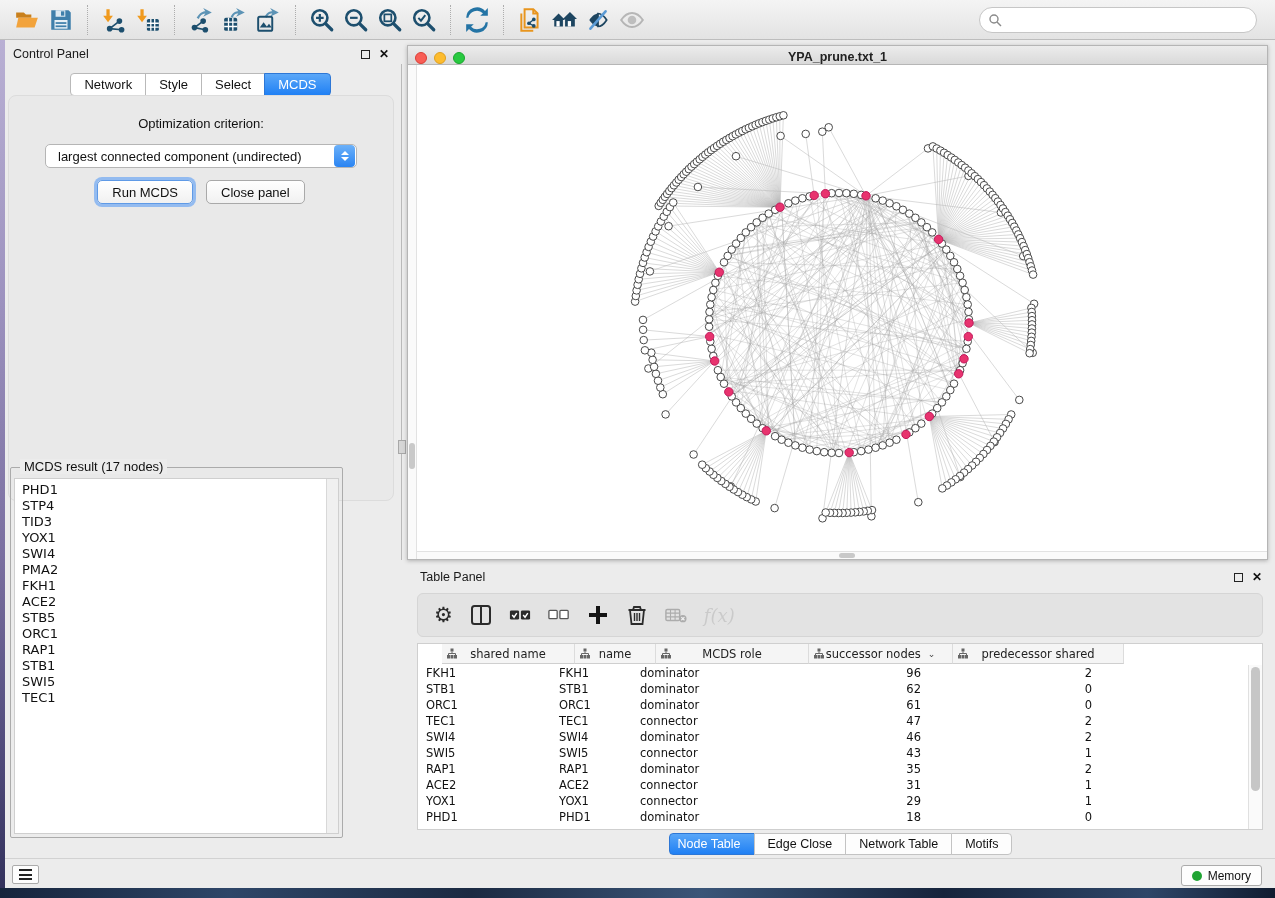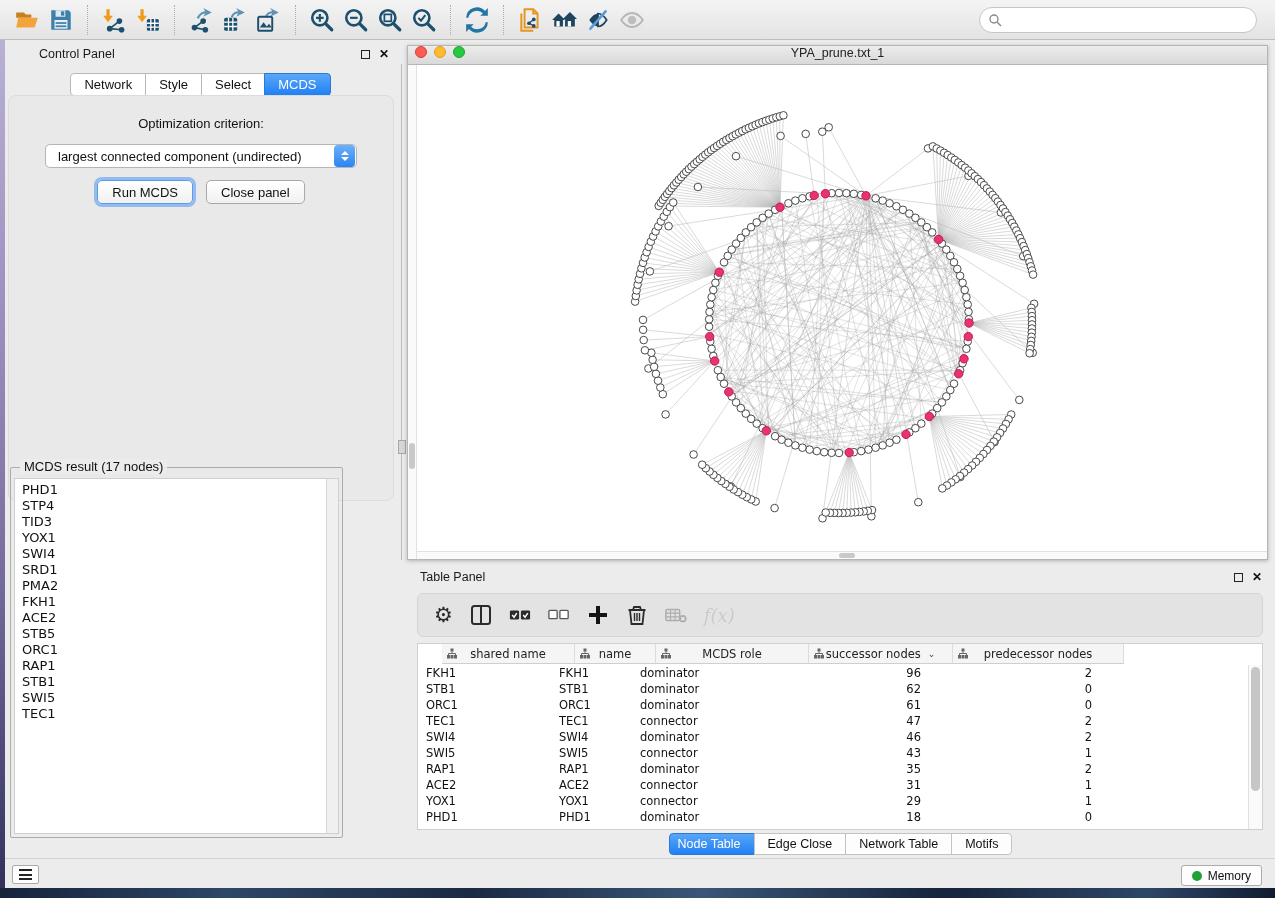--- a/index.html
+++ b/index.html
@@ -21,21 +21,21 @@
   .tbtn.dis { opacity:.55; }
   .tsep { width:1px; height:30px; border-left:1px dotted #adadad; margin:0 9px; flex:0 0 auto;}
   .searchbox { margin-left:auto; margin-right:8px; width:278px; height:26px; background:#fff;
     border:1px solid #c6c6c6; border-radius:13px; display:flex; align-items:center; padding:0 8px; }
   .searchbox svg { width:14px; height:14px; flex:0 0 auto;}
   .searchbox input { border:none; outline:none; flex:1; height:20px; margin-left:5px; font-size:12px; background:transparent;}
 
   
   .control-panel { position:absolute; left:5px; top:40px; width:392px; height:818px; background:#ececec; }
   .cp-header { height:28px; display:flex; align-items:center; padding:0 8px; }
-  .cp-title { font-size:12.5px; color:#1a1a1a;margin-left:26px; }
+  .cp-title { font-size:12.5px; color:#1a1a1a; }
   .win-mini { margin-left:auto; display:flex; align-items:center; gap:9px; }
   .float-btn { width:9px; height:9px; border:1.5px solid #222; display:inline-block; cursor:pointer;}
   .close-btn { font-size:12px; font-weight:bold; color:#111; line-height:9px; cursor:pointer;}
   .cp-tabs { display:flex; justify-content:center; margin-top:5px; }
   .ctab { font-size:13px; padding:3px 13px; background:#fff; border:1px solid #b9b9b9; margin-left:-1px; color:#111; cursor:pointer;}
   .ctab:first-child { border-radius:4px 0 0 4px; }
   .ctab:last-child { border-radius:0 4px 4px 0; }
   .ctab.active { background:linear-gradient(#5aa7f8,#2080f4); border-color:#2d77d6; color:#fff; }
   .cp-pane { position:absolute; left:3px; top:55px; width:386px; height:406px; background:#e9e9e9;
     border:1px solid #dcdcdc; border-radius:8px; padding-top:20px; }
@@ -64,21 +64,21 @@
 
   
   .splitter { position:absolute; left:397px; top:40px; width:10px; height:818px; background:#ececec;}
   .splitter .line { position:absolute; left:4px; top:24px; width:1px; height:496px; background:#b9b9b9;}
   .splitter .thumb { position:absolute; left:1px; top:400px; width:8px; height:14px; background:#d6d6d6; border:1px solid #a8a8a8;}
 
   
   .net-window { position:absolute; left:407px; top:45px; width:861px; height:515px;
     background:#fff; border:1px solid #b5b5b5; box-shadow:0 1px 4px rgba(0,0,0,.25); }
   .net-titlebar { height:19px; background:linear-gradient(#ececec,#d9d9d9); border-bottom:1px solid #b6b6b6;
-    display:flex; align-items:flex-start; position:relative; }
+    display:flex; align-items:flex-end; position:relative;font-weight:bold; }
   .tl { width:12px; height:12px; border-radius:50%; margin-left:7px; cursor:pointer;}
   .tl.red { background:#f95e56; border:1px solid #da3e36;}
   .tl.yellow { background:#fdbc2e; border:1px solid #dfa020;}
   .tl.green { background:#28c940; border:1px solid #1aa62e;}
   .net-title { position:absolute; left:0; right:0; text-align:center; font-size:12.5px; color:#222;}
   .net-canvas { position:relative; width:100%; height:494px; background:#fff; overflow:hidden;}
   .net-canvas svg { position:absolute; left:0; top:0; }
   .e-in { stroke:#9b9b9b; stroke-opacity:.42; stroke-width:.7; }
   .e-fan { stroke:#b5b5b5; stroke-opacity:.85; stroke-width:.6; }
   .n-ring, .n-out { fill:#fff; stroke:#4a4a4a; stroke-width:1; }
@@ -301,21 +301,20 @@
   </div>
   <div class="result-group">
     <span class="result-legend">MCDS result (17 nodes)</span>
     <div class="result-inner">
       <div class="result-list">
           <div class="ritem">PHD1</div>
           <div class="ritem">STP4</div>
           <div class="ritem">TID3</div>
           <div class="ritem">YOX1</div>
           <div class="ritem">SWI4</div>
-          <div class="ritem">SRD1</div>
           <div class="ritem">PMA2</div>
           <div class="ritem">FKH1</div>
           <div class="ritem">ACE2</div>
           <div class="ritem">STB5</div>
           <div class="ritem">ORC1</div>
           <div class="ritem">RAP1</div>
           <div class="ritem">STB1</div>
           <div class="ritem">SWI5</div>
           <div class="ritem">TEC1</div>
         </div>
@@ -1173,21 +1172,21 @@
           <span class="sortmark">⌄</span>
         </div>
         <div class="th">
           <span class="colicon"><svg width="10" height="11" viewBox="0 0 10 11">
               <rect x="3.5" y="0.5" width="3" height="3" fill="#666"></rect>
               <rect x="0" y="7" width="3" height="3.5" fill="#666"></rect>
               <rect x="3.5" y="7" width="3" height="3.5" fill="#666"></rect>
               <rect x="7" y="7" width="3" height="3.5" fill="#666"></rect>
               <path d="M5 3.5v2M1.5 7V5.5h7V7" stroke="#666" fill="none"></path>
             </svg></span>
-          <span>predecessor nodes</span>
+          <span>predecessor shared</span>
         </div>
       </div>
     <div class="tbody">
         <div class="tr tgrid">
           <div class="td">FKH1</div>
           <div class="td">FKH1</div>
           <div class="td">dominator</div>
           <div class="td num">96</div>
           <div class="td num">2</div>
           <div></div>

